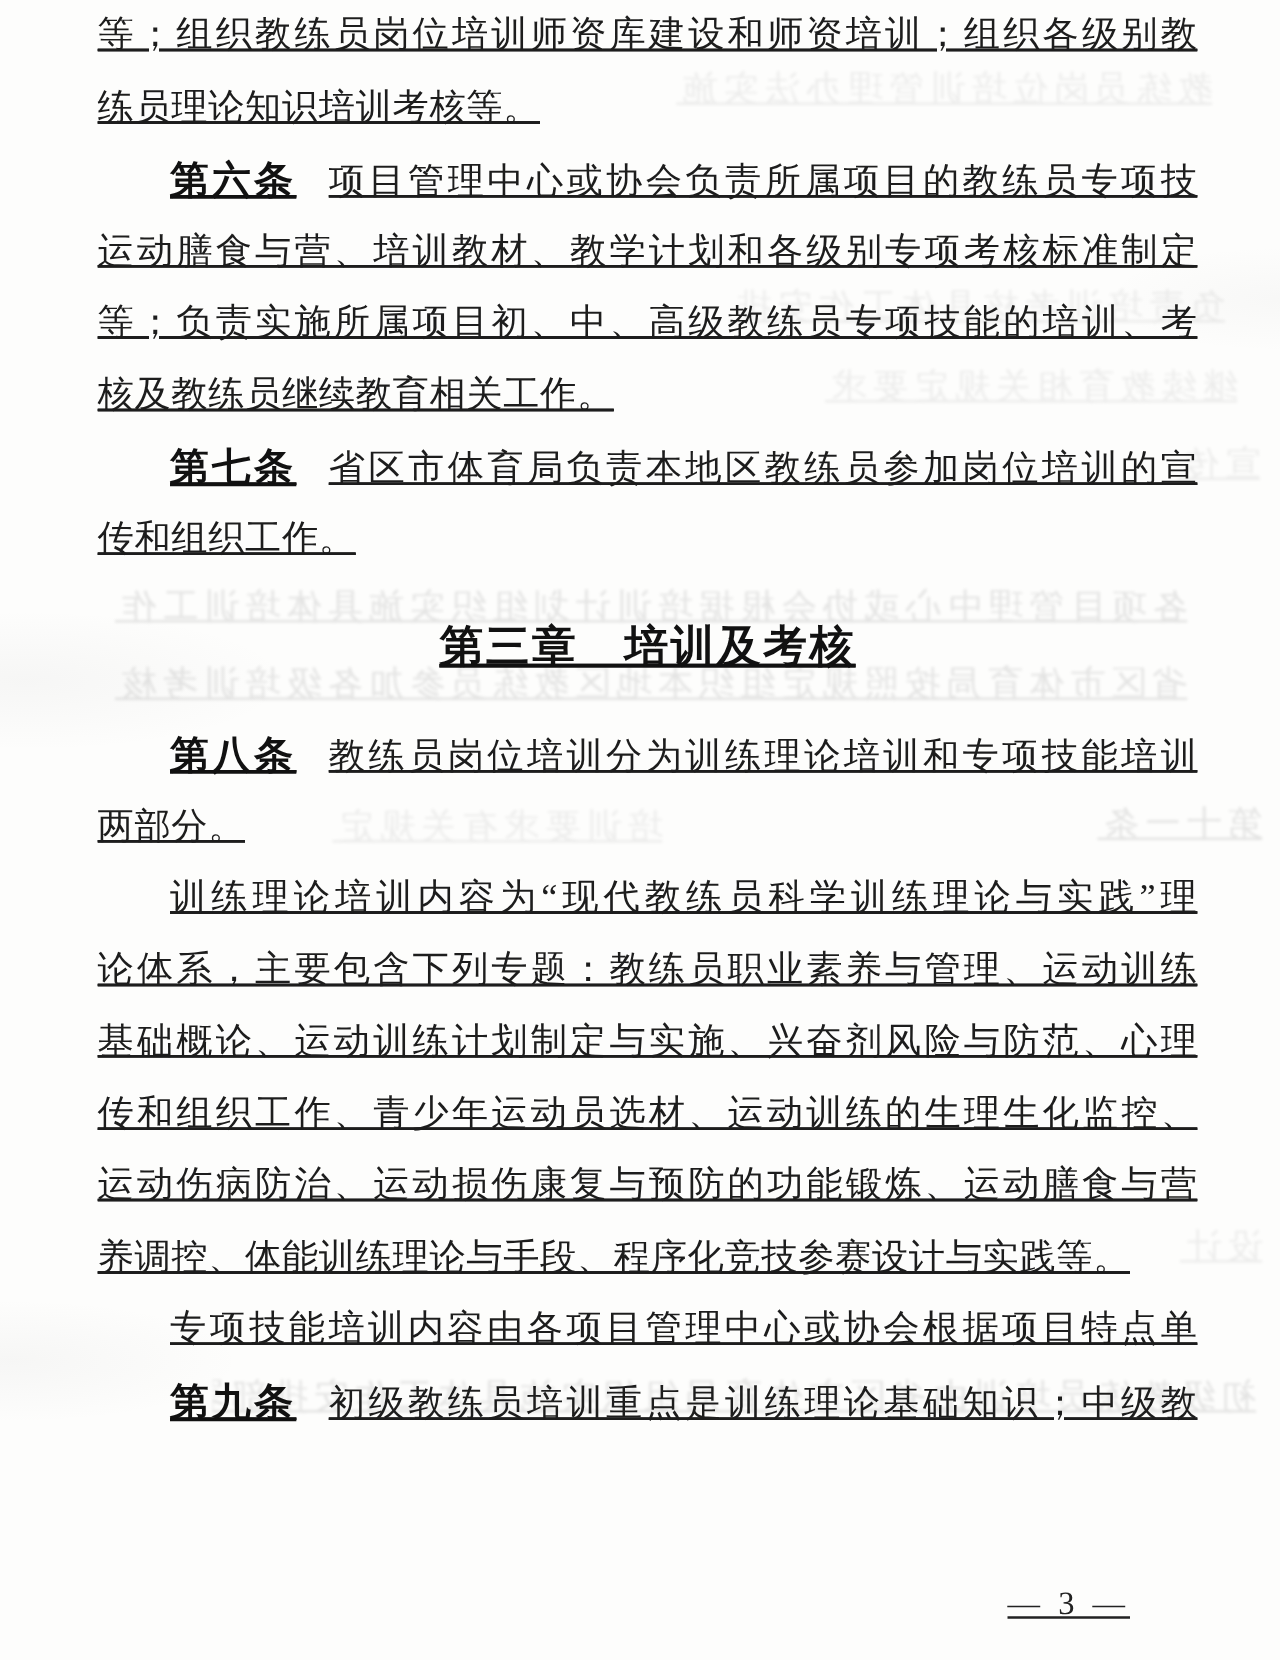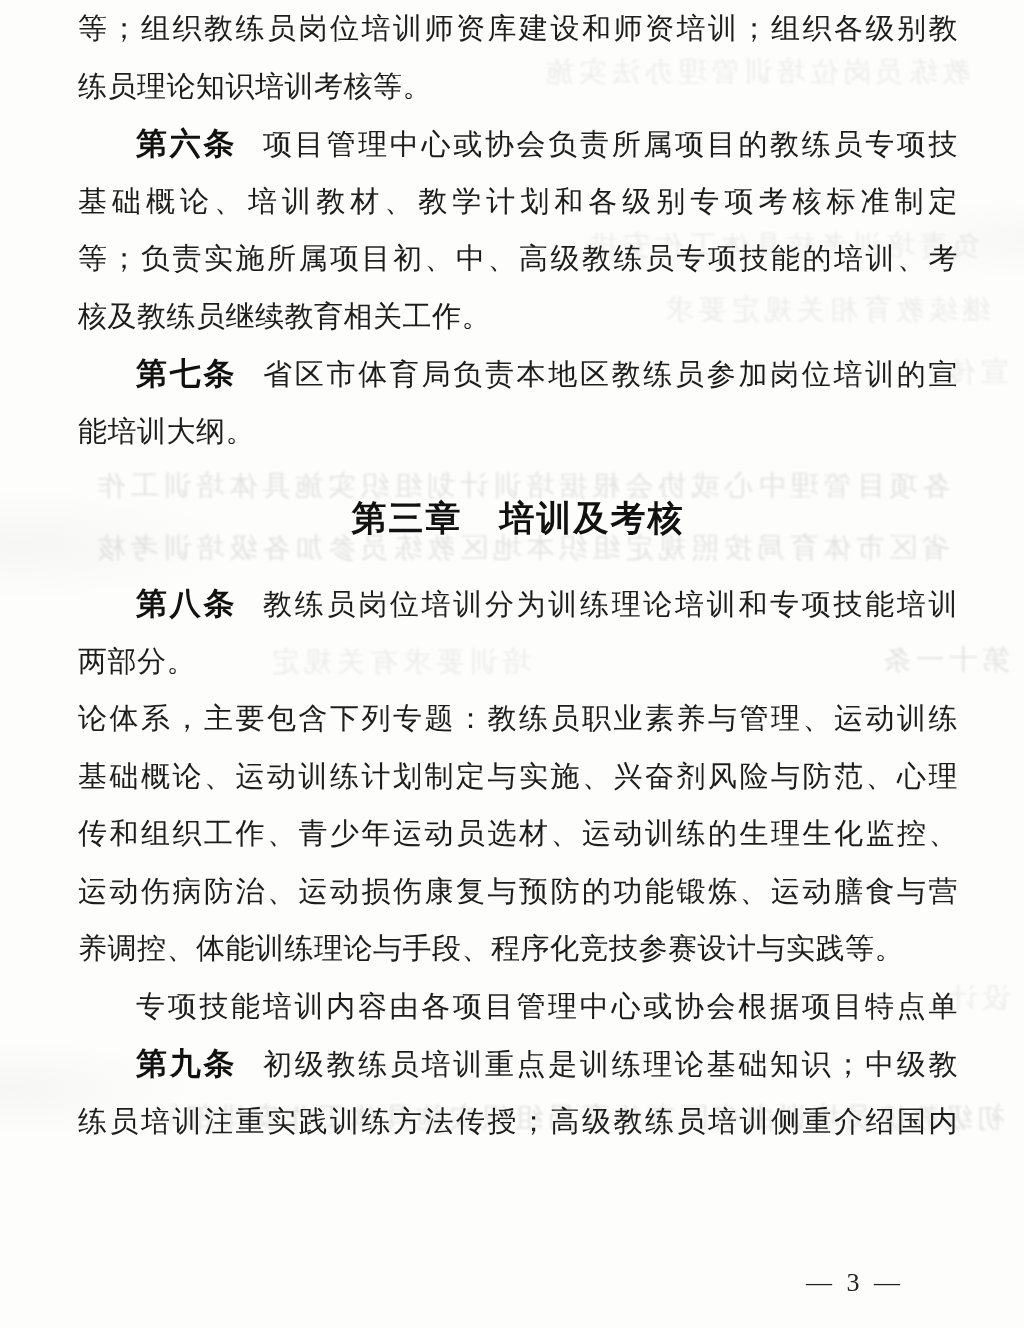--- a/index.html
+++ b/index.html
@@ -1,15 +1,15 @@
 <!DOCTYPE html>
 <html><head>
 <meta charset="utf-8">
 <style>
-  * { margin: 0; padding: 0; box-sizing: border-box; }
+  * { margin: 0; padding: 0; box-sizing: border-box; text-decoration: underline; }
   html, body { width: 1024px; height: 1328px; }
   body {
     position: relative;
     background: #fdfdfc;
     overflow: hidden;
     font-family: "Liberation Serif", "DejaVu Serif", serif;
     color: #1c1c1c;
   }
   .page {
     position: absolute;
@@ -107,40 +107,40 @@
   <div class="ghost light" style="top:642px; left:230px; width:300px;">培训要求有关规定</div>
   <div class="ghost" style="top:1098px; left:170px; width:835px;">初级教练员培训由省区市体育局组织实施具体工作安排部署</div>
   <div class="ghost light" style="top:978px; left:922px; width:88px;">设计</div>
 
   <div class="doc">
 
     <div class="line"><span>等；组织教练员岗位培训师资库建设和师资培训；组织各级别教</span></div>
     <div class="line end"><span>练员理论知识培训考核等。</span></div>
 
     <div class="line ind"><span class="lead">第六条</span><span>项目管理中心或协会负责所属项目的教练员专项技</span></div>
-    <div class="line"><span>基础概论、培训教材、教学计划和各级别专项考核标准制定</span></div>
+    <div class="line"><span>运动膳食与营、培训教材、教学计划和各级别专项考核标准制定</span></div>
     <div class="line"><span>等；负责实施所属项目初、中、高级教练员专项技能的培训、考</span></div>
     <div class="line end"><span>核及教练员继续教育相关工作。</span></div>
 
     <div class="line ind"><span class="lead">第七条</span><span>省区市体育局负责本地区教练员参加岗位培训的宣</span></div>
-    <div class="line end"><span>能培训大纲。</span></div>
+    <div class="line end"><span>传和组织工作。</span></div>
 
     <div class="chapter">第三章　培训及考核</div>
 
     <div class="line ind"><span class="lead">第八条</span><span>教练员岗位培训分为训练理论培训和专项技能培训</span></div>
     <div class="line end"><span>两部分。</span></div>
 
+    <div class="line ind"><span>训练理论培训内容为“现代教练员科学训练理论与实践”理</span></div>
     <div class="line"><span>论体系，主要包含下列专题：教练员职业素养与管理、运动训练</span></div>
     <div class="line"><span>基础概论、运动训练计划制定与实施、兴奋剂风险与防范、心理</span></div>
     <div class="line"><span>传和组织工作、青少年运动员选材、运动训练的生理生化监控、</span></div>
     <div class="line"><span>运动伤病防治、运动损伤康复与预防的功能锻炼、运动膳食与营</span></div>
     <div class="line end"><span>养调控、体能训练理论与手段、程序化竞技参赛设计与实践等。</span></div>
 
     <div class="line ind"><span>专项技能培训内容由各项目管理中心或协会根据项目特点单</span></div>
 
     <div class="line ind"><span class="lead">第九条</span><span>初级教练员培训重点是训练理论基础知识；中级教</span></div>
-    <div class="line"><span>练员培训注重实践训练方法传授；高级教练员培训侧重介绍国内</span></div>
 
   </div>
 
   <div class="footer">— 3 —</div>
 
 </div>
 
 </body></html>

